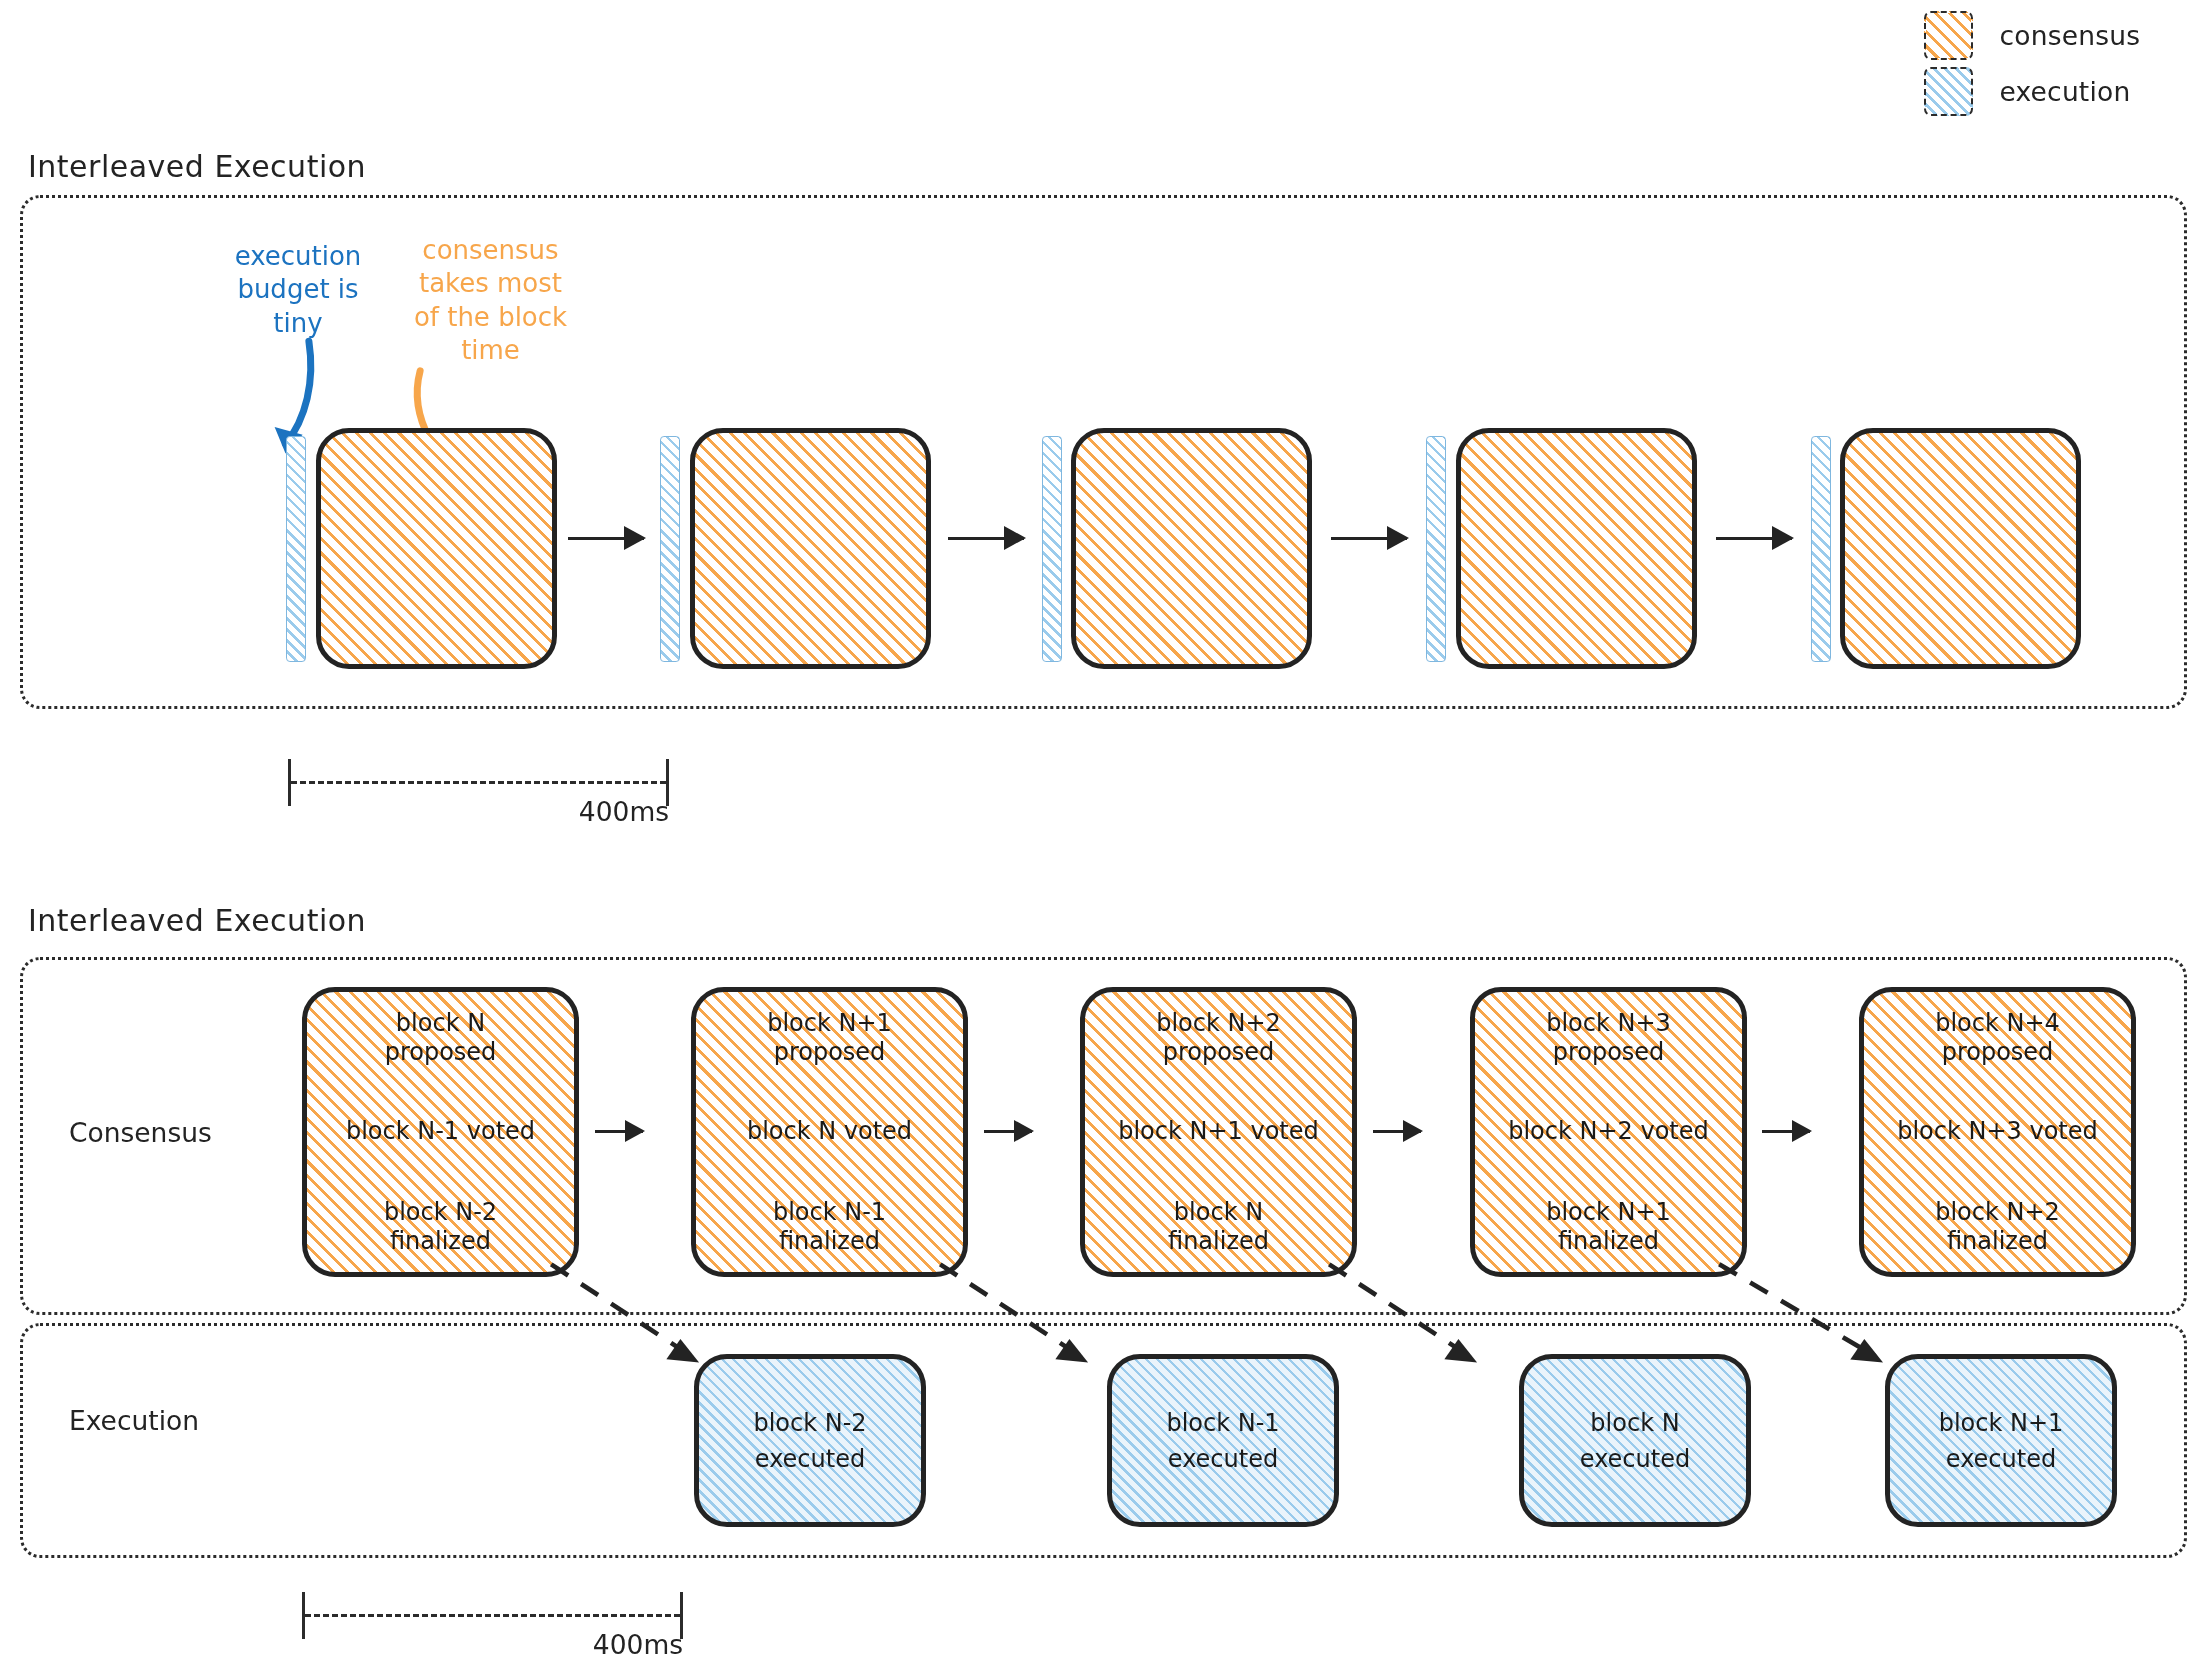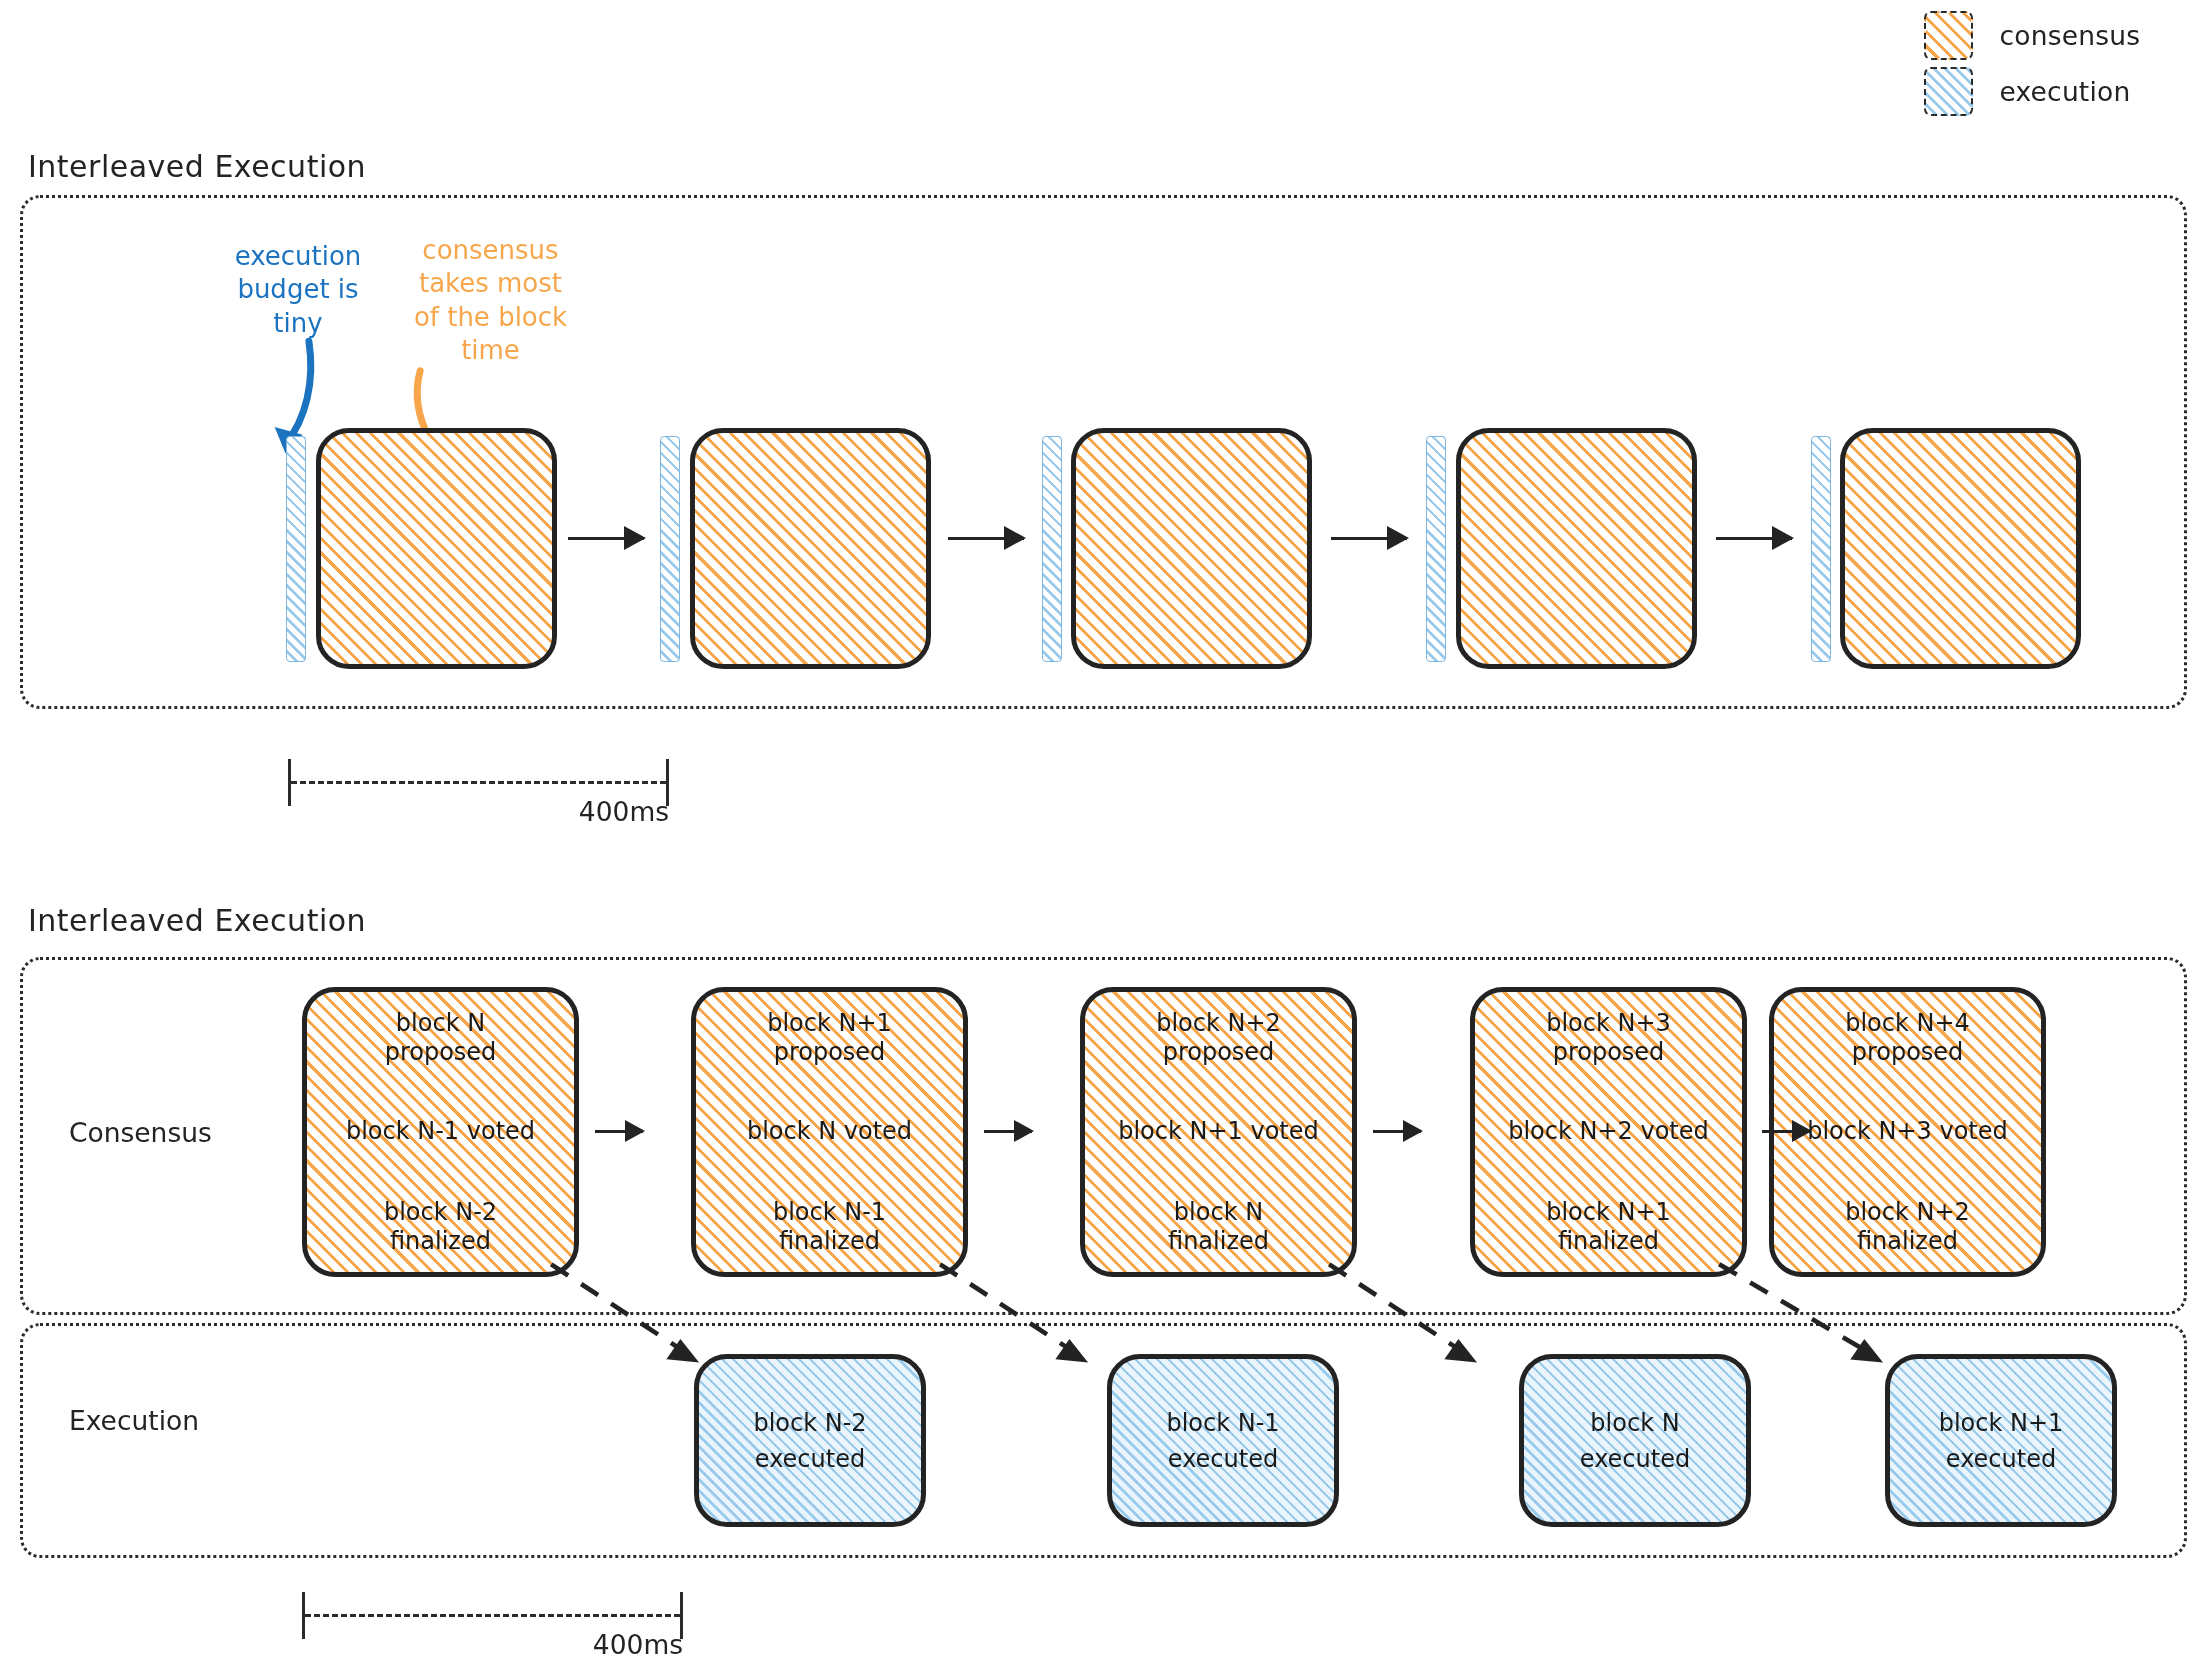--- a/index.html
+++ b/index.html
@@ -221,28 +221,28 @@
     <div class="cons-line">block N-1
 finalized</div>
   </div>
   <div class="cons-block hatch-orange" style="left:1080px;">
     <div class="cons-line">block N+2
 proposed</div>
     <div class="cons-line mid">block N+1 voted</div>
     <div class="cons-line">block N
 finalized</div>
   </div>
-  <div class="cons-block hatch-orange" style="left:1470px;">
+  <div class="cons-block hatch-orange" style="left:1470px;border-radius:31px;">
     <div class="cons-line">block N+3
 proposed</div>
     <div class="cons-line mid">block N+2 voted</div>
     <div class="cons-line">block N+1
 finalized</div>
   </div>
-  <div class="cons-block hatch-orange" style="left:1769px;">
+  <div class="cons-block hatch-orange" style="left:1859px;">
     <div class="cons-line">block N+4
 proposed</div>
     <div class="cons-line mid">block N+3 voted</div>
     <div class="cons-line">block N+2
 finalized</div>
   </div>
 
   <div class="cons-arrow" style="left:595px;"></div>
   <div class="cons-arrow" style="left:984px;"></div>
   <div class="cons-arrow" style="left:1373px;"></div>

